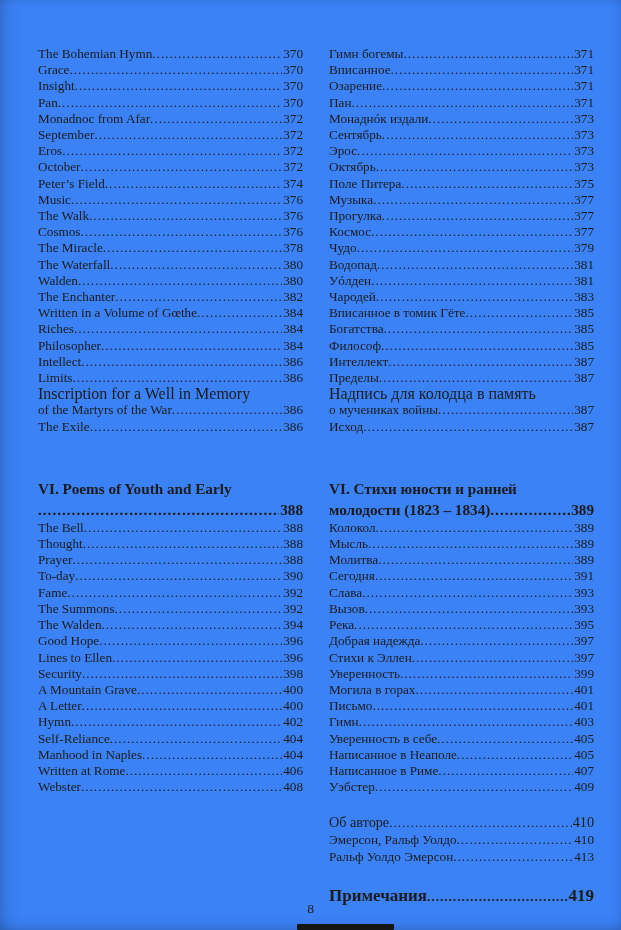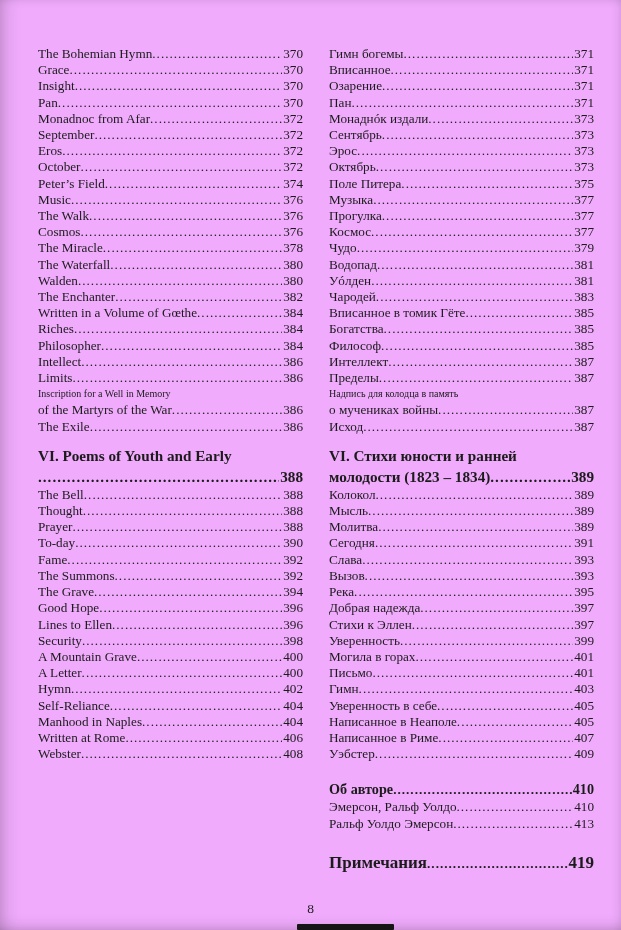--- a/index.html
+++ b/index.html
@@ -1,37 +1,37 @@
 <!DOCTYPE html>
 <html><head>
 <meta charset="utf-8">
 <style>
   * { margin:0; padding:0; box-sizing:border-box; }
   html,body { width:621px; height:930px; }
   body { background:#e8e8e6; font-family:"Liberation Serif", "DejaVu Serif", serif; }
   .page {
-    position:relative; width:621px; height:930px; background:#f0abfc; overflow:hidden;
+    position:relative; width:621px; height:930px; background:#3b82f6; overflow:hidden;
     box-shadow: inset 14px 0 20px -14px rgba(0,0,0,.28),
                 inset -8px 0 14px -10px rgba(0,0,0,.18),
                 inset 0 -12px 16px -12px rgba(0,0,0,.22),
                 inset 0 10px 12px -12px rgba(0,0,0,.10);
   }
   .columns { display:flex; gap:26px; padding:46px 27px 0 38px; color:#1b1b1b; }
   .col { flex:1; min-width:0; }
   .row { display:flex; align-items:baseline; line-height:16.2px; font-size:13.2px; }
   .title { white-space:nowrap; }
   .leader { flex:1; overflow:hidden; white-space:nowrap; min-width:8px; }
   .leader::after { content:"......................................................................................................"; letter-spacing:1px; }
   .pg { margin-left:1px; white-space:nowrap; }
-  .line { line-height:16.2px; font-size:10px; white-space:nowrap; }
-  .bold { font-weight:bold; }
+  .line { line-height:16.2px; font-size:16px; white-space:nowrap; }
+  .bold { font-weight:normal; }
   .bold .title, .bold .pg { font-size:14.2px; }
   .bold.row { line-height:18px; }
   .heading { font-weight:bold; }
-  .heading .line { font-size:15.2px; line-height:21px; font-weight:bold; }
+  .heading .line { font-size:15.2px; line-height:21px; font-weight:bold;margin-top:33px; }
   .heading .row { font-size:15.2px; line-height:21px; font-weight:bold; }
   .heading .row .title, .heading .row .pg { font-size:15.2px; }
   .big { font-weight:bold; line-height:26px;font-family:Liberation Serif, serif; }
   .big .title, .big .pg { font-size:17px; }
   .spacer-sm { height:10px; }
   .spacer-lg { height:18px; }
   .footer { position:absolute; bottom:13px; left:0; right:0; text-align:center; font-size:13.5px; color:#222; }
   .artifact { position:absolute; left:297px; bottom:0; width:97px; height:6px; background:#151515; border-radius:1px; }
 </style>
 </head>
@@ -190,21 +190,21 @@
           <span class="title">Fame</span>
           <span class="leader"></span>
           <span class="pg">392</span>
         </div>
         <div class="row">
           <span class="title">The Summons</span>
           <span class="leader"></span>
           <span class="pg">392</span>
         </div>
         <div class="row">
-          <span class="title">The Grave</span>
+          <span class="title">The Walden</span>
           <span class="leader"></span>
           <span class="pg">394</span>
         </div>
         <div class="row">
           <span class="title">Good Hope</span>
           <span class="leader"></span>
           <span class="pg">396</span>
         </div>
         <div class="row">
           <span class="title">Lines to Ellen</span>

